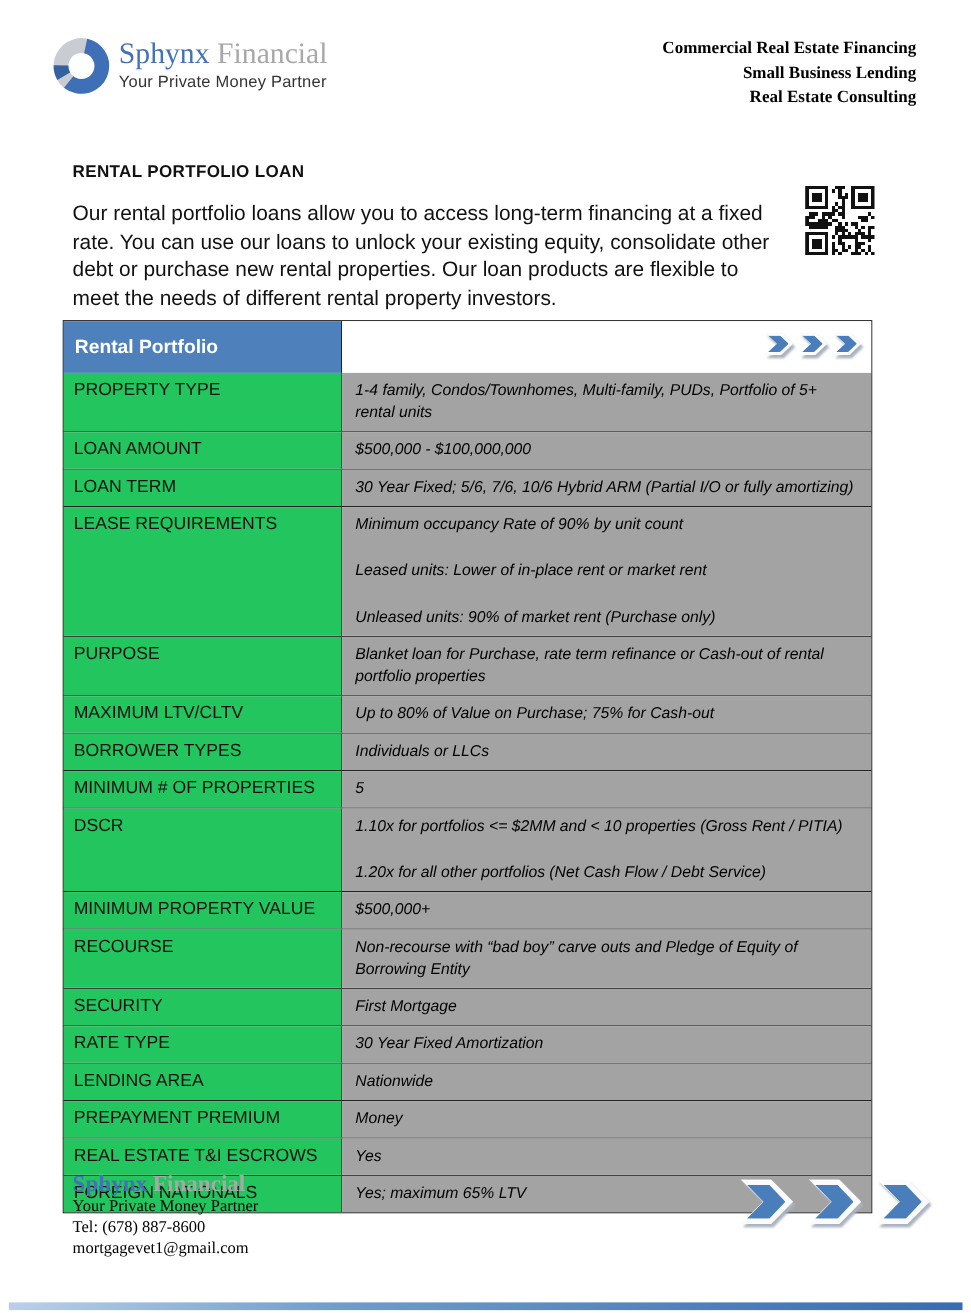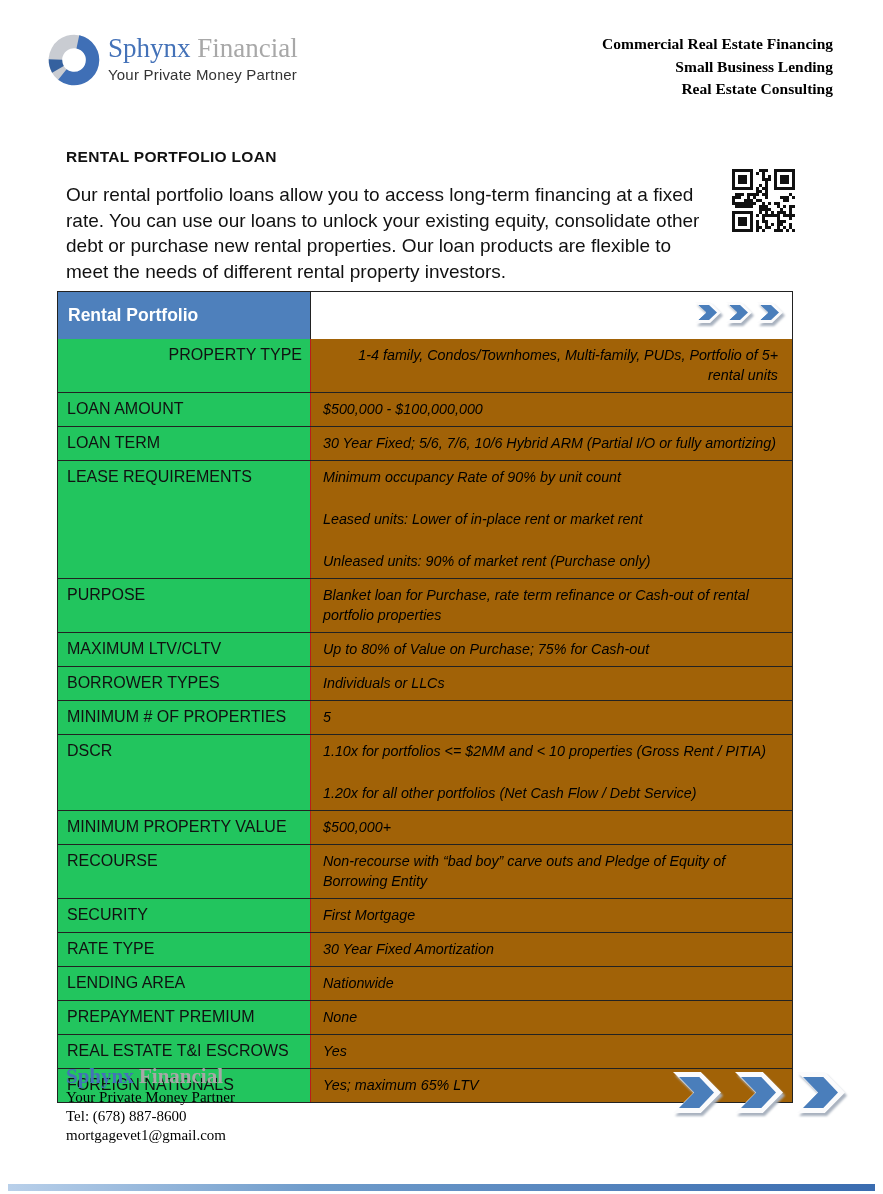--- a/index.html
+++ b/index.html
@@ -19,29 +19,29 @@
   
   .doc-title{position:absolute;left:66px;top:148px;font-size:15.5px;font-weight:bold;
              letter-spacing:.3px;color:#111;}
   .intro{position:absolute;left:66px;top:182px;width:642px;font-size:19px;line-height:25.5px;color:#111;}
   .qr{position:absolute;left:732px;top:169px;width:63px;height:63px;}
 
   
   .spec-table{position:absolute;left:57px;top:291px;width:736px;border:1px solid #222;
               box-sizing:border-box;}
   .trow{display:grid;grid-template-columns:253px 1fr;border-top:1px solid #222;}
-  .trow:first-child{border-top:none;text-align:right;}
+  .trow:first-child{border-top:none;}
   .thead-row{height:47px;}
   .thead-label{background:#4e80bc;color:#fff;font-weight:bold;font-size:17.5px;
                display:flex;align-items:center;padding:0 0 0 10px;border-right:1px solid #222;}
   .thead-rest{background:#fff;display:flex;align-items:flex-start;justify-content:flex-end;
               padding:10px 9px 0 0;gap:5px;}
   .tlabel{background:#22c55e;border-right:1px solid #b91c1c;padding:7px 8px 5px 9px;
           font-size:16px;line-height:18px;color:#111;}
-  .tvalue{background:#a16207;padding:4px 14px 4px 12px;font-style:italic;font-size:14.3px;
+  .tvalue{background:#a3a3a3;padding:4px 14px 4px 12px;font-style:italic;font-size:14.3px;
           line-height:20px;color:#000;}
   .tvalue p{margin:2px 0 3px 0;}
   .tvalue p + p{margin-top:22px;}
 
   
   .chev-wrap{display:inline-block;filter:drop-shadow(2px 3px 1px #a9b2bf);}
   .chev{display:block;position:relative;background:#fbfbfc;
         clip-path:polygon(0 0,58% 0,100% 50%,58% 100%,0 100%,43% 50%);}
   .chev-inner{position:absolute;background:#4a7ebb;
         clip-path:polygon(0 0,58% 0,100% 50%,58% 100%,0 100%,43% 50%);}
@@ -341,21 +341,21 @@
     <div class="trow">
       <div class="tlabel">LENDING AREA</div>
       <div class="tvalue">
             <p>Nationwide</p>
           </div>
     </div>
 
     <div class="trow">
       <div class="tlabel">PREPAYMENT PREMIUM</div>
       <div class="tvalue">
-            <p>None</p>
+            <p>Money</p>
           </div>
     </div>
 
     <div class="trow">
       <div class="tlabel">REAL ESTATE T&amp;I ESCROWS</div>
       <div class="tvalue">
             <p>Yes</p>
           </div>
     </div>
 

